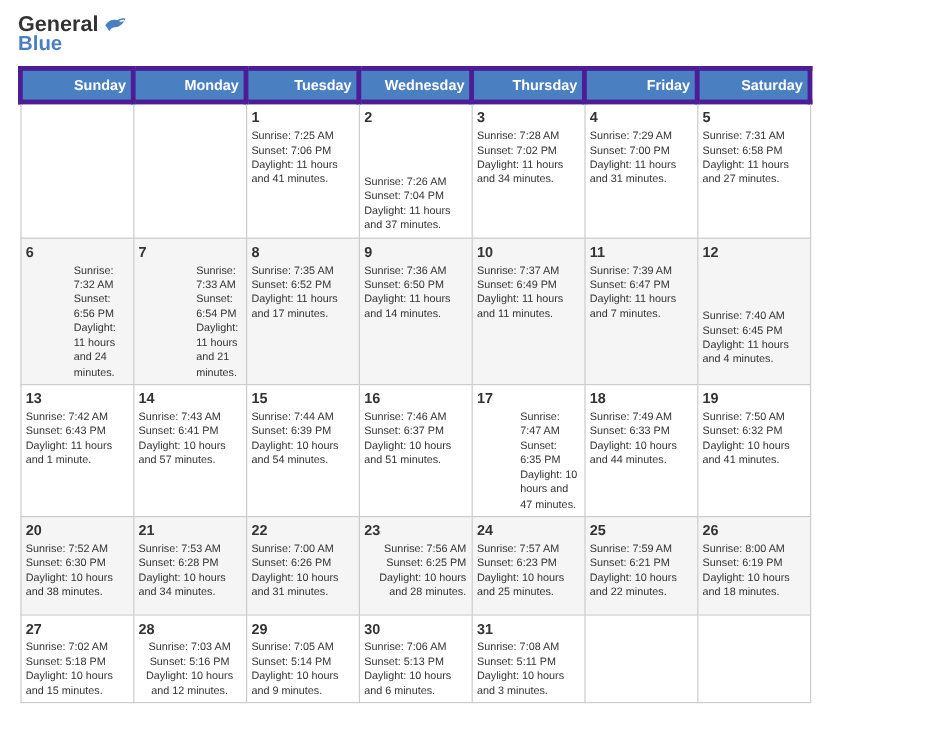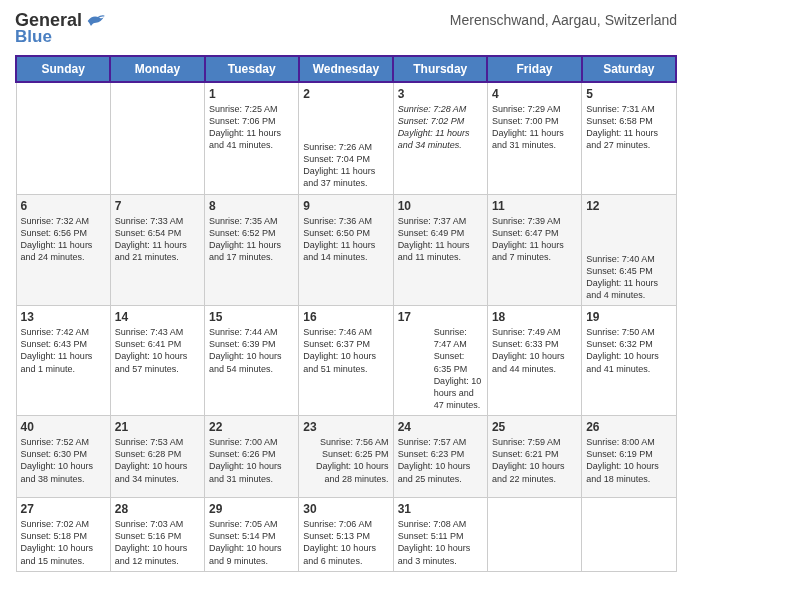--- a/index.html
+++ b/index.html
@@ -53,22 +53,22 @@
       width: 100%;
       border-collapse: collapse;
       table-layout: fixed;
     }
     .calendar th {
       background-color: #4a7fc1;
       color: #fff;
       font-size: 12px;
       font-weight: bold;
       padding: 5px 4px;
-      text-align: center;
-      border: 2px solid #4c1d95;
+      text-align: right;
+      border: 4px solid #4c1d95;
     }
     .calendar td {
       vertical-align: top;
       border: 1px solid #ccc;
       padding: 4px 4px;
       font-size: 9.5px;
       color: #333;
       height: 82px;
       background: #fff;
     }
@@ -102,21 +102,20 @@
       <div class="logo-text">
         <span style="font-size:18px;font-weight:bold;color:#333;">General</span>
         <svg class="logo-bird" viewBox="0 0 24 20" fill="none" xmlns="http://www.w3.org/2000/svg">
           <path d="M2 10 Q8 2 16 6 Q20 8 22 4 Q18 12 12 12 Q8 12 6 16 Q4 12 2 10Z" fill="#4a7fc1"></path>
           <path d="M14 6 Q18 3 22 4" stroke="#4a7fc1" stroke-width="1.5" fill="none"></path>
         </svg>
       </div>
       <span style="font-size:17px;font-weight:bold;color:#4a7fc1;margin-top:-4px;">Blue</span>
     </div>
     <div class="title-block">
-      <div class="location">Merenschwand, Aargau, Switzerland</div>
     </div>
   </div>
 
   <table class="calendar">
     <thead>
       <tr>
       <th>Sunday</th>
           <th>Monday</th>
           <th>Tuesday</th>
           <th>Wednesday</th>
@@ -136,47 +135,47 @@
 Daylight: 11 hours and 41 minutes.</div>
           </td>
           <td>
             <span class="day-num">2</span>
             <div class="day-info" style="white-space: pre-line; margin-top: 40px;">Sunrise: 7:26 AM
 Sunset: 7:04 PM
 Daylight: 11 hours and 37 minutes.</div>
           </td>
           <td>
             <span class="day-num">3</span>
-            <div class="day-info" style="white-space: pre-line; font-style: italic;">Sunrise: 7:28 AM
+            <div class="day-info" style="white-space: pre-line;">Sunrise: 7:28 AM
 Sunset: 7:02 PM
 Daylight: 11 hours and 34 minutes.</div>
           </td>
           <td>
             <span class="day-num">4</span>
             <div class="day-info" style="white-space: pre-line;">Sunrise: 7:29 AM
 Sunset: 7:00 PM
 Daylight: 11 hours and 31 minutes.</div>
           </td>
           <td>
             <span class="day-num">5</span>
             <div class="day-info" style="white-space: pre-line;">Sunrise: 7:31 AM
 Sunset: 6:58 PM
 Daylight: 11 hours and 27 minutes.</div>
           </td>
         </tr>
         <tr>
           <td>
             <span class="day-num">6</span>
-            <div class="day-info" style="white-space: pre-line;">Sunrise: 7:32 AM
+            <div class="day-info" style="white-space: pre-line; margin-left: 40px;">Sunrise: 7:32 AM
 Sunset: 6:56 PM
 Daylight: 11 hours and 24 minutes.</div>
           </td>
           <td>
             <span class="day-num">7</span>
-            <div class="day-info" style="white-space: pre-line;">Sunrise: 7:33 AM
+            <div class="day-info" style="white-space: pre-line; margin-left: 48px;">Sunrise: 7:33 AM
 Sunset: 6:54 PM
 Daylight: 11 hours and 21 minutes.</div>
           </td>
           <td>
             <span class="day-num">8</span>
             <div class="day-info" style="white-space: pre-line;">Sunrise: 7:35 AM
 Sunset: 6:52 PM
 Daylight: 11 hours and 17 minutes.</div>
           </td>
           <td>
@@ -243,21 +242,21 @@
           </td>
           <td>
             <span class="day-num">19</span>
             <div class="day-info" style="white-space: pre-line;">Sunrise: 7:50 AM
 Sunset: 6:32 PM
 Daylight: 10 hours and 41 minutes.</div>
           </td>
         </tr>
         <tr>
           <td>
-            <span class="day-num">40</span>
+            <span class="day-num">20</span>
             <div class="day-info" style="white-space: pre-line;">Sunrise: 7:52 AM
 Sunset: 6:30 PM
 Daylight: 10 hours and 38 minutes.</div>
           </td>
           <td>
             <span class="day-num">21</span>
             <div class="day-info" style="white-space: pre-line;">Sunrise: 7:53 AM
 Sunset: 6:28 PM
 Daylight: 10 hours and 34 minutes.</div>
           </td>
@@ -294,21 +293,21 @@
         </tr>
         <tr class="last-row">
           <td>
             <span class="day-num">27</span>
             <div class="day-info" style="white-space: pre-line;">Sunrise: 7:02 AM
 Sunset: 5:18 PM
 Daylight: 10 hours and 15 minutes.</div>
           </td>
           <td>
             <span class="day-num">28</span>
-            <div class="day-info" style="white-space: pre-line;">Sunrise: 7:03 AM
+            <div class="day-info" style="white-space: pre-line; text-align: center;">Sunrise: 7:03 AM
 Sunset: 5:16 PM
 Daylight: 10 hours and 12 minutes.</div>
           </td>
           <td>
             <span class="day-num">29</span>
             <div class="day-info" style="white-space: pre-line;">Sunrise: 7:05 AM
 Sunset: 5:14 PM
 Daylight: 10 hours and 9 minutes.</div>
           </td>
           <td>

